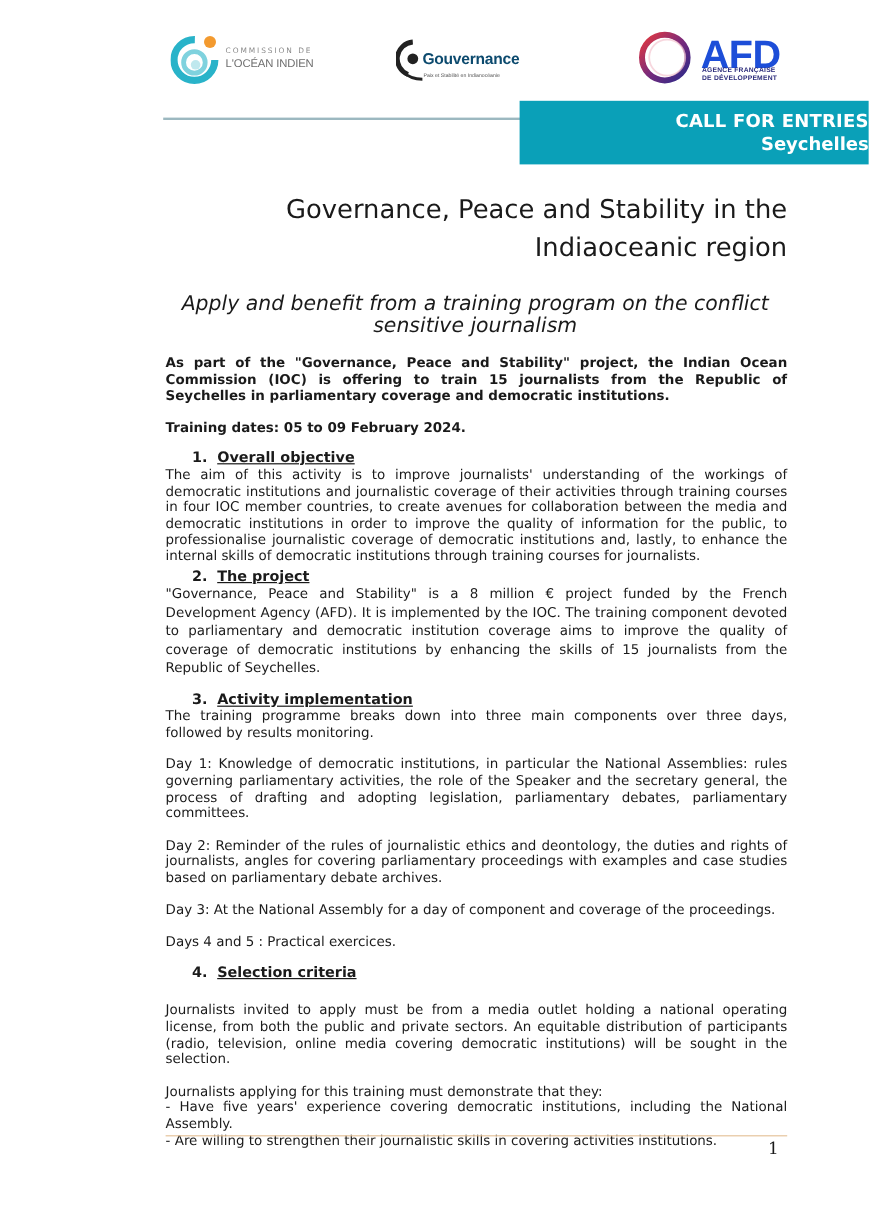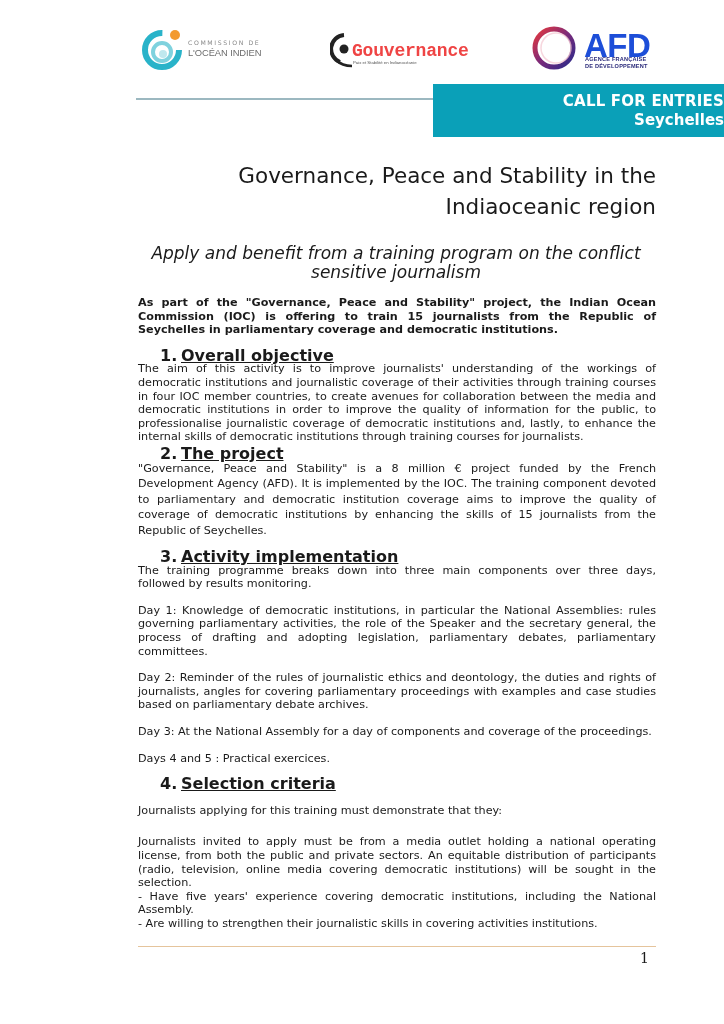--- a/index.html
+++ b/index.html
@@ -5,21 +5,21 @@
   html, body { margin:0; padding:0; background:#ffffff; }
   body { width:724px; height:1024px; position:relative; overflow:hidden; font-family:"DejaVu Sans", sans-serif; color:#1a1a1a; }
   .abs { position:absolute; }
 
   
   #logo-coi { left:142px; top:26px; width:110px; height:44px; }
   .coi-text-top { position:absolute; left:46px; top:13px; font-size:6.2px; letter-spacing:1.6px; color:#8a8a8a; font-family:"DejaVu Sans", sans-serif; white-space:nowrap; }
   .coi-text-bot { position:absolute; left:46px; top:21px; font-size:9.4px; color:#6d6d6d; font-family:"Liberation Sans", sans-serif; white-space:nowrap; letter-spacing:-0.1px; }
 
   #logo-gouv { left:330px; top:32px; width:120px; height:40px; }
-  .gouv-text { position:absolute; left:22px; top:9px; font-size:18px; font-weight:bold; color:#ef4444; font-family:Liberation Mono, monospace; letter-spacing:-0.2px; }
+  .gouv-text { position:absolute; left:22px; top:9px; font-size:13px; font-weight:bold; color:#0c4a6e; font-family:Liberation Sans, sans-serif; letter-spacing:-0.2px; }
   .gouv-sub { position:absolute; left:23px; top:28px; font-size:4.3px; color:#555; font-family:"Liberation Sans", sans-serif; white-space:nowrap; }
 
   #logo-afd { left:530px; top:24px; width:130px; height:50px; }
   .afd-text { position:absolute; left:54px; top:3px; font-size:33px; font-weight:bold; color:#1d4ed8; font-family:"Liberation Sans", sans-serif; letter-spacing:-0.5px; }
   .afd-sub1 { position:absolute; left:55px; top:32px; font-size:5.6px; color:#2a2a7a; font-weight:bold; font-family:"Liberation Sans", sans-serif; white-space:nowrap; letter-spacing:0.2px;}
   .afd-sub2 { position:absolute; left:55px; top:39px; font-size:5.6px; color:#2a2a7a; font-weight:bold; font-family:"Liberation Sans", sans-serif; white-space:nowrap; letter-spacing:0.2px;}
 
   
   #header-line { left:136px; top:98px; width:298px; height:2px; background:#9cb8c0; }
   #cfe-banner { left:433px; top:84px; width:291px; height:53px; background:#0aa0b8; color:#fff; text-align:right; font-weight:bold; font-family:"DejaVu Sans", sans-serif; }
@@ -28,21 +28,21 @@
 
   
   #doc-title { left:136px; top:160px; width:520px; text-align:right; font-size:21.5px; line-height:31px; color:#1a1a1a; font-family:"DejaVu Sans", sans-serif; font-weight:normal; margin:0; }
   #doc-subtitle { left:136px; top:244px; width:520px; text-align:center; font-size:17px; line-height:19px; font-style:italic; color:#1a1a1a; font-family:"DejaVu Sans", sans-serif; }
 
   
   #content { left:138px; top:296px; width:518px; font-size:11.2px; line-height:13.6px; font-family:"DejaVu Sans", sans-serif; color:#1a1a1a; }
   #content p { margin:0; text-align:justify; }
   .intro { font-weight:bold; }
   .dates { font-weight:bold; margin-top:13px !important; }
-  .section-heading { font-weight:bold; margin:13px 0 0 0; padding-left:22px; font-size:16px; }
+  .section-heading { font-weight:bold; margin:13px 0 0 0; padding-left:22px; font-size:12px; }
   .section-heading .num { display:inline-block; width:21px; }
   .section-heading .title { text-decoration:underline; }
   .gap { margin-top:13px !important; }
 
   #footer-line { left:138px; top:946px; width:518px; height:1px; background:#e5c49c; }
   #page-number { left:640px; top:950px; font-size:14px; font-family:"DejaVu Serif", serif; color:#1a1a1a; }
 </style>
 </head>
 <body>
 
@@ -91,43 +91,44 @@
 </div>
 
 <h1 id="doc-title" class="abs">
   <span>Governance, Peace and Stability in the</span><br>
   <span>Indiaoceanic region</span>
 </h1>
 <div id="doc-subtitle" class="abs">Apply and benefit from a training program on the conflict sensitive journalism</div>
 
 <div id="content" class="abs">
   <p class="intro">As part of the "Governance, Peace and Stability" project, the Indian Ocean Commission (IOC) is offering to train 15 journalists from the Republic of Seychelles in parliamentary coverage and democratic institutions.</p>
+  <p class="dates">Training dates: 05 to 09 February 2024.</p>
 
   <div class="section-heading" style="margin-top:12px">
     <span class="num">1.</span><span class="title">Overall objective</span>
   </div>
   <p>The aim of this activity is to improve journalists' understanding of the workings of democratic institutions and journalistic coverage of their activities through training courses in four IOC member countries, to create avenues for collaboration between the media and democratic institutions in order to improve the quality of information for the public, to professionalise journalistic coverage of democratic institutions and, lastly, to enhance the internal skills of democratic institutions through training courses for journalists.</p>
 
   <div class="section-heading" style="margin-top:3px">
     <span class="num">2.</span><span class="title">The project</span>
   </div>
   <p style="line-height:15.5px">"Governance, Peace and Stability" is a 8 million € project funded by the French Development Agency (AFD). It is implemented by the IOC. The training component devoted to parliamentary and democratic institution coverage aims to improve the quality of coverage of democratic institutions by enhancing the skills of 15 journalists from the Republic of Seychelles.</p>
 
   <div class="section-heading" style="margin-top:12px">
     <span class="num">3.</span><span class="title">Activity implementation</span>
   </div>
   <p>The training programme breaks down into three main components over three days, followed by results monitoring.</p>
   <p class="gap">Day 1: Knowledge of democratic institutions, in particular the National Assemblies: rules governing parliamentary activities, the role of the Speaker and the secretary general, the process of drafting and adopting legislation, parliamentary debates, parliamentary committees.</p>
   <p class="gap">Day 2: Reminder of the rules of journalistic ethics and deontology, the duties and rights of journalists, angles for covering parliamentary proceedings with examples and case studies based on parliamentary debate archives.</p>
-  <p class="gap">Day 3: At the National Assembly for a day of components and coverage of the proceedings.</p>
+  <p class="gap">Day 3: At the National Assembly for a day of component and coverage of the proceedings.</p>
   <p class="gap">Days 4 and 5 : Practical exercices.</p>
 
   <div class="section-heading" style="margin-top:12px">
     <span class="num">4.</span><span class="title">Selection criteria</span>
   </div>
+  <p class="gap" style="margin-top:18px !important">Journalists invited to apply must be from a media outlet holding a national operating license, from both the public and private sectors. An equitable distribution of participants (radio, television, online media covering democratic institutions) will be sought in the selection.</p>
   <p class="gap">Journalists applying for this training must demonstrate that they:</p>
-  <p class="gap" style="margin-top:18px !important">Journalists invited to apply must be from a media outlet holding a national operating license, from both the public and private sectors. An equitable distribution of participants (radio, television, online media covering democratic institutions) will be sought in the selection.</p>
   <p>- Have five years' experience covering democratic institutions, including the National Assembly.</p>
   <p>- Are willing to strengthen their journalistic skills in covering activities institutions.</p>
 </div>
 
 <div id="footer-line" class="abs"></div>
 <div id="page-number" class="abs">1</div>
 
 </body></html>

